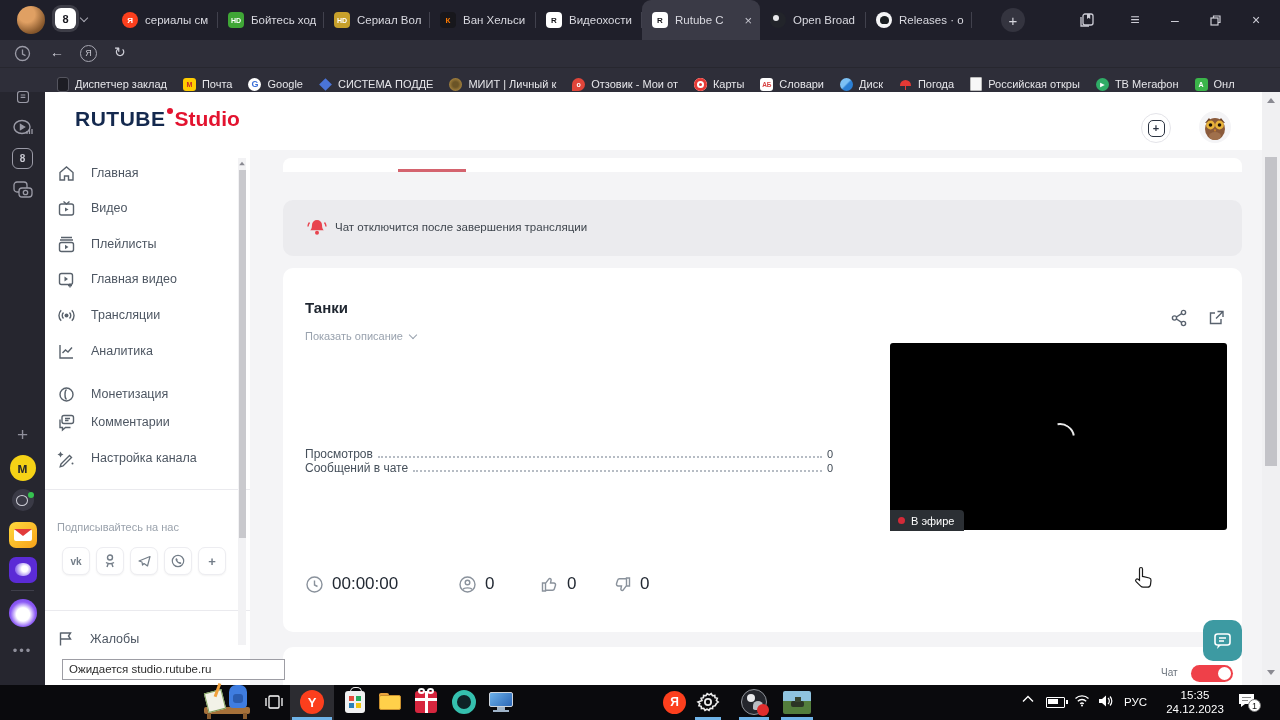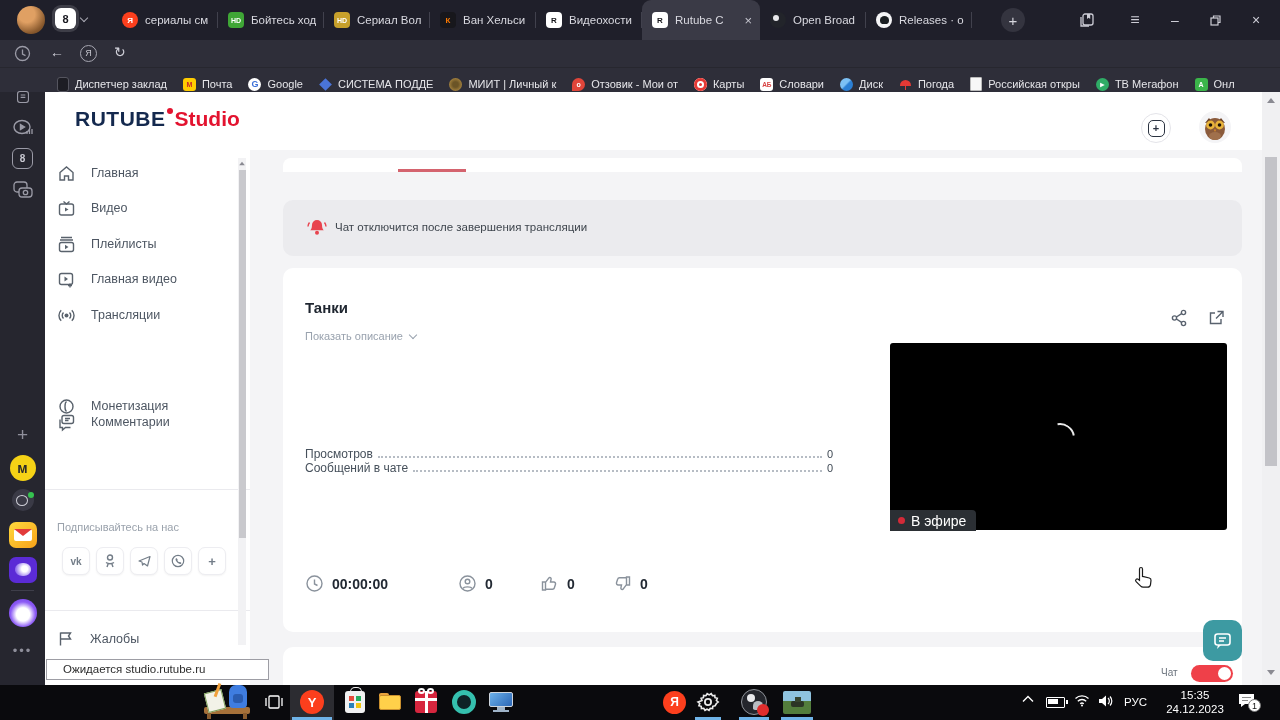--- a/index.html
+++ b/index.html
@@ -77,43 +77,43 @@
   
   .strip{position:absolute;left:283px;top:158px;width:959px;height:14px;background:#fff;border-radius:8px 8px 0 0;}
   .banner{position:absolute;left:283px;top:200px;width:959px;height:56px;background:#ebebee;border-radius:10px;}
   .card{position:absolute;left:283px;top:268px;width:959px;height:364px;background:#fff;border-radius:10px;}
   .nextcard{position:absolute;left:283px;top:647px;width:959px;height:38px;background:#fff;border-radius:10px 10px 0 0;}
   .dotrow{position:absolute;display:flex;align-items:baseline;width:528px;}
   .dr-l{font-size:12px;color:#46505b;flex:none;}
   .dr-dots{flex:1;border-bottom:2px dotted #b6bcc4;margin:0 5px 3px 5px;}
   .dr-v{font-size:11px;color:#3f4954;flex:none;}
   .statg{position:absolute;display:flex;align-items:center;gap:8px;}
-  .statn{font-size:14px;font-weight:bold;color:#222933;}
+  .statn{font-size:17px;font-weight:normal;color:#222933;}
   .vid{position:absolute;left:890px;top:343px;width:337px;height:187px;background:#000;border-radius:3px;}
   .spin{position:absolute;left:1045px;top:423px;width:26px;height:26px;border-radius:50%;
     border:2.5px solid transparent;border-top-color:#e8e8e8;transform:rotate(35deg);}
   .live{position:absolute;left:890px;top:510px;height:21px;background:#2b2f34;border-radius:0 4px 0 0;
     display:flex;align-items:center;gap:6px;padding:0 10px 0 8px;}
   .livedot{width:7px;height:7px;border-radius:50%;background:#d32a38;}
-  .livet{color:#fff;font-size:14px;}
+  .livet{color:#fff;font-size:11px;}
   .endbtn{position:absolute;left:890px;top:564px;width:337px;height:37px;background:#3a434f;border-radius:8px;
     color:#fff;font-size:12.5px;font-weight:600;display:flex;align-items:center;justify-content:center;}
   .fab{position:absolute;left:1203px;top:620px;width:39px;height:41px;border-radius:10px;background:#3d9aa2;
     display:flex;align-items:center;justify-content:center;}
   .chattg{position:absolute;left:1191px;top:665px;width:42px;height:17px;border-radius:9px;background:#ef4049;}
   .chattg::after{content:"";position:absolute;right:2px;top:2px;width:13px;height:13px;border-radius:50%;background:#fff;}
   
   .pgsb{position:absolute;left:1262px;top:92px;width:18px;height:593px;background:#f0f0f2;}
   .pgth{position:absolute;left:1265px;top:157px;width:12px;height:309px;background:#c3c3c8;}
   .tri-u{width:0;height:0;border-left:4px solid transparent;border-right:4px solid transparent;border-bottom:5px solid #8a8a92;}
   .tri-d{width:0;height:0;border-left:4px solid transparent;border-right:4px solid transparent;border-top:5px solid #8a8a92;}
   .sbsb{position:absolute;left:238px;top:158px;width:8px;height:487px;background:#f2f2f4;}
   .sbth{position:absolute;left:238.5px;top:170px;width:7px;height:368px;background:#c9c9cd;}
-  .statusbox{position:absolute;left:46px;top:659px;width:223px;height:21px;background:#fff;border:1px solid #9d9da4;
-    box-sizing:border-box;font-size:11.5px;color:#2c2c2c;line-height:19px;padding-left:16px;}
+  .statusbox{position:absolute;left:62px;top:659px;width:223px;height:21px;background:#fff;border:1px solid #9d9da4;
+    box-sizing:border-box;font-size:11.5px;color:#2c2c2c;line-height:19px;padding-left:6px;}
   
   .taskbar{position:absolute;left:0;top:685px;width:1280px;height:35px;background:#0a0a0d;}
   .tb-underline{position:absolute;top:32px;height:2.5px;background:#6fb3e8;}
   .ticon{position:absolute;display:flex;align-items:center;justify-content:center;}
   .tray{color:#fff;font-size:11.5px;}
   .cursor{position:absolute;left:1132px;top:564px;pointer-events:none;}
 </style>
 </head>
 <body>
 
@@ -396,34 +396,49 @@
     <span class="mtext">Главная видео</span>
   </div>
   <div class="mitem" style="left:45px;top:301px;">
     <svg width="19" height="19" viewBox="0 0 19 19" fill="none" stroke="#59626c" stroke-width="1.4">
       <circle cx="9.5" cy="9.5" r="2" fill="#59626c" stroke="none"></circle>
       <path d="M6.5 12.5a4.2 4.2 0 010-6M12.5 6.5a4.2 4.2 0 010 6"></path>
       <path d="M4.2 14.8a7.4 7.4 0 010-10.6M14.8 4.2a7.4 7.4 0 010 10.6"></path>
     </svg>
     <span class="mtext">Трансляции</span>
   </div>
-  <div class="mitem" style="left:45px;top:392px;">
+  <div class="mitem" style="left:45px;top:337px;">
+    <svg width="19" height="19" viewBox="0 0 19 19" fill="none" stroke="#59626c" stroke-width="1.4">
+      <path d="M3 3v13h13"></path>
+        <path d="M5.5 11l3-3 2.5 2 4-4.5"></path>
+    </svg>
+    <span class="mtext">Аналитика</span>
+  </div>
+  <div class="mitem" style="left:45px;top:380px;">
     <svg width="19" height="19" viewBox="0 0 19 19" fill="none" stroke="#59626c" stroke-width="1.4">
       <circle cx="9.5" cy="9.5" r="6.5"></circle>
         <path d="M9.5 4.5c-2 1.2-2 8.8 0 10"></path>
     </svg>
     <span class="mtext">Монетизация</span>
   </div>
   <div class="mitem" style="left:45px;top:408px;">
     <svg width="19" height="19" viewBox="0 0 19 19" fill="none" stroke="#59626c" stroke-width="1.4">
       <rect x="5" y="2.5" width="11.5" height="8" rx="2"></rect>
         <path d="M3 6.5v8h2.5V17l3-2.5h5"></path>
         <path d="M8 5.5h5M8 7.5h3.5"></path>
     </svg>
     <span class="mtext">Комментарии</span>
+  </div>
+  <div class="mitem" style="left:45px;top:444px;">
+    <svg width="19" height="19" viewBox="0 0 19 19" fill="none" stroke="#59626c" stroke-width="1.4">
+      <path d="M4 15l8.5-8.5 2 2L6 17l-2.8.8z"></path>
+        <path d="M2.5 4.5l1-2 1 2 2 1-2 1-1 2-1-2-2-1z" fill="#59626c" stroke="none"></path>
+        <circle cx="15.5" cy="14.5" r="1" fill="#59626c" stroke="none"></circle>
+    </svg>
+    <span class="mtext">Настройка канала</span>
   </div>
   <div class="sdiv" style="top:489px;"></div>
   <div class="abs follow" style="left:57px;top:521px;">Подписывайтесь на нас</div>
   <div class="soc" style="left:62px;">vk</div>
   <div class="soc" style="left:96px;">
     <svg width="12" height="14" viewBox="0 0 12 14" fill="none" stroke="#737d88" stroke-width="1.4">
       <circle cx="6" cy="3.5" r="2.5"></circle>
         <path d="M2 8.5c2.5 1.6 5.5 1.6 8 0M4.2 9.8L3 13M7.8 9.8L9 13"></path>
     </svg>
   </div>

